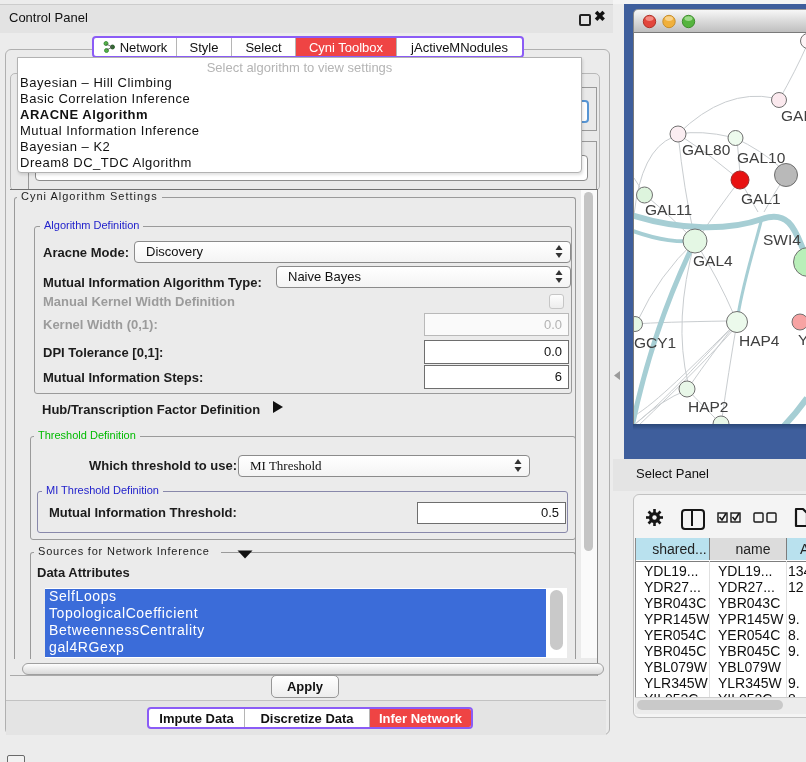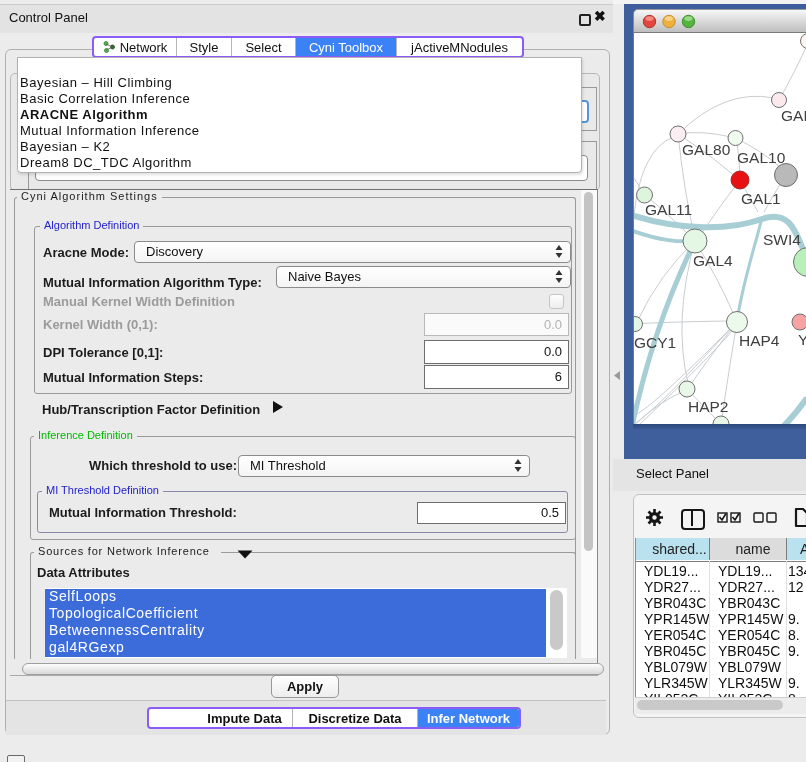--- a/index.html
+++ b/index.html
@@ -6,39 +6,40 @@
 .lbl{font-size:13px;color:#1c1c1c;font-weight:bold;white-space:nowrap;}
 .glabel{font-size:11px;background:#ebebeb;padding:0 4px;white-space:nowrap;}
 .gbox{position:absolute;border:1px solid #9a9a9a;border-radius:3px;}
 .combo{position:absolute;background:linear-gradient(#ffffff,#f4f4f4);border:1px solid #8b8b8b;border-radius:4px;font-size:13px;color:#111;}
 .combo .tx{position:absolute;left:11px;top:2px;}
 .stepper{position:absolute;right:7px;top:3px;width:8px;height:13px;}
 .inp{position:absolute;background:#fff;border:1px solid #6e6e6e;font-size:13px;color:#111;text-align:right;box-sizing:border-box;padding-right:6px;}
 .seg{position:absolute;display:flex;border:2px solid #8b5cf6;border-radius:4px;overflow:hidden;background:#fff;height:22px;box-sizing:border-box;}
 .seg div{font-size:13px;color:#111;display:flex;align-items:center;justify-content:center;border-left:1px solid #b5b5b5;box-sizing:border-box;}
 .seg div:first-child{border-left:none;}
-.seg .sel{background:#3b82f6;color:#fff;}
+.seg .sel{background:#ef4444;color:#fff;}
 </style></head><body>
 
 <div class="abs" style="left:0;top:0;width:806px;height:4px;background:#f4f4f4;"></div>
 <div class="abs" style="left:0;top:0;width:613px;height:762px;background:#ececec;"></div>
 <div class="abs" style="left:0;top:4px;width:613px;height:28px;background:#e3e3e3;border-top:1px solid #cccccc;"></div>
 <div class="abs" style="left:9px;top:10px;font-size:13px;color:#111;">Control Panel</div>
 <div class="abs" style="left:579px;top:14px;width:8px;height:8px;border:2px solid #222;border-radius:2px;"></div>
 <div class="abs" style="left:594px;top:8px;font-size:14px;color:#111;font-weight:bold;">✖</div>
 
 <div class="abs" style="left:5px;top:49px;width:605px;height:686px;background:#ebebeb;border:1px solid #b0b0b0;border-radius:6px;box-sizing:border-box;"></div>
 
 <div class="abs" style="left:10px;top:73px;width:588px;height:116px;background:#e9e9e9;border:1px solid #b8b8b8;border-radius:5px;"></div>
 <div class="abs" style="left:28px;top:87px;width:567px;height:42px;border:1px solid #999;"></div>
 <div class="abs" style="left:36px;top:100px;width:553px;height:23px;background:#fff;border:2px solid #5795d4;border-radius:4px;box-sizing:border-box;"></div>
 <div class="abs" style="left:28px;top:141px;width:567px;height:47px;border:1px solid #999;"></div>
 <div class="abs" style="left:35px;top:155px;width:553px;height:26px;background:#fff;border:1px solid #8b8b8b;border-radius:4px;box-sizing:border-box;"></div>
 
 <div class="abs" style="left:17px;top:57px;width:565px;height:116px;background:#fff;border:1px solid #b2b2b2;border-radius:0 0 4px 4px;box-shadow:1px 2px 3px rgba(0,0,0,0.12);box-sizing:border-box;z-index:5;">
+  <div style="position:absolute;left:0;top:2px;width:100%;text-align:center;font-size:13px;color:#b4b4b4;">Select algorithm to view settings</div>
   <div style="position:absolute;left:2px;top:17px;font-size:13px;color:#111;line-height:16px;white-space:nowrap;letter-spacing:0.5px;">Bayesian – Hill Climbing<br>Basic Correlation Inference<br><span style="font-weight:bold;">ARACNE Algorithm</span><br>Mutual Information Inference<br>Bayesian – K2<br>Dream8 DC_TDC Algorithm</div>
 </div>
 
 <div class="seg" style="left:92px;top:36px;">
  <div style="width:82px;"><svg width="13" height="12" viewBox="0 0 13 12" style="margin-right:4px;">
         <circle cx="3" cy="2.5" r="2" fill="#57b847" stroke="#2e7d32" stroke-width="0.8"></circle>
         <circle cx="3.5" cy="9.5" r="2" fill="#57b847" stroke="#2e7d32" stroke-width="0.8"></circle>
         <circle cx="9.5" cy="6" r="2" fill="#2f6f2f" stroke="#1d4d1d" stroke-width="0.8"></circle>
         <line x1="3" y1="3" x2="9.5" y2="6" stroke="#555" stroke-width="0.8"></line>
         <line x1="3.5" y1="9" x2="9.5" y2="6" stroke="#555" stroke-width="0.8"></line>
@@ -88,24 +89,24 @@
 
 <div class="abs lbl" style="left:43px;top:370px;">Mutual Information Steps:</div>
 <div class="inp" style="left:424px;top:365px;width:145px;height:24px;line-height:22px;">6</div>
 
 <div class="abs lbl" style="left:42px;top:402px;">Hub/Transcription Factor Definition</div>
 <svg class="abs" style="left:272px;top:400px;" width="12" height="14" viewBox="0 0 12 14">
     <path d="M1 1 L11 7 L1 13 Z" fill="#111"></path>
   </svg>
 
 <div class="gbox" style="left:30px;top:436px;width:544px;height:102px;"></div>
-<div class="abs glabel" style="left:34px;top:429px;color:#00bb00;">Inference Definition</div>
+<div class="abs glabel" style="left:34px;top:429px;color:#00bb00;">Threshold Definition</div>
 
 <div class="abs lbl" style="left:89px;top:458px;">Which threshold to use:</div>
-<div class="combo" style="left:238px;top:455px;width:290px;height:20px;">
+<div class="combo" style="left:238px;top:455px;width:290px;height:20px;font-family:Liberation Serif, serif;">
     <span class="tx">MI Threshold</span>
 <svg class="stepper" viewBox="0 0 8 13">
       <path d="M4 0 L7.5 5 H0.5 Z" fill="#333"></path>
       <path d="M4 13 L7.5 8 H0.5 Z" fill="#333"></path>
     </svg>
   </div>
 
 <div class="gbox" style="left:37px;top:491px;width:529px;height:40px;border-color:#8888aa;"></div>
 <div class="abs glabel" style="left:42px;top:484px;color:#2222cc;">MI Threshold Definition</div>
 <div class="abs lbl" style="left:49px;top:505px;">Mutual Information Threshold:</div>
@@ -123,21 +124,21 @@
   <div style="position:absolute;left:4px;top:0px;width:495px;color:#fff;font-size:14px;line-height:17px;letter-spacing:0.6px;">SelfLoops<br>TopologicalCoefficient<br>BetweennessCentrality<br>gal4RGexp</div>
   <div style="position:absolute;left:505px;top:2px;width:13px;height:60px;background:#c9c9c9;border-radius:7px;"></div>
 </div>
 
 <div class="abs" style="left:22px;top:663px;width:582px;height:12px;background:linear-gradient(#fdfdfd,#d9d9d9);border:1px solid #9f9f9f;border-radius:7px;box-sizing:border-box;"></div>
 
 <div class="abs" style="left:271px;top:675px;width:66px;height:21px;background:linear-gradient(#ffffff,#ededed);border:1px solid #979797;border-radius:5px;font-size:13px;font-weight:bold;color:#111;display:flex;align-items:center;justify-content:center;">Apply</div>
 
 <div class="abs" style="left:6px;top:700px;width:600px;height:34px;background:#e4e4e4;border-top:1px solid #c2c2c2;"></div>
 
-<div class="seg" style="left:147px;top:707px;padding-left:48px;">
+<div class="seg" style="left:147px;top:707px;">
  <div style="width:95px;font-weight:bold;">Impute Data</div>
  <div style="width:125px;font-weight:bold;">Discretize Data</div>
  <div class="sel" style="width:102px;font-weight:bold;">Infer Network</div>
 </div>
 
 <div class="abs" style="left:7px;top:755px;width:16px;height:14px;border:1.5px solid #6a6a6a;border-radius:2px;background:#f2f2f2;"></div>
 
 <svg class="abs" style="left:614px;top:371px;" width="7" height="9" viewBox="0 0 7 9">
     <path d="M6 0 L6 9 L0 4.5 Z" fill="#9a9a9a"></path>
   </svg>

